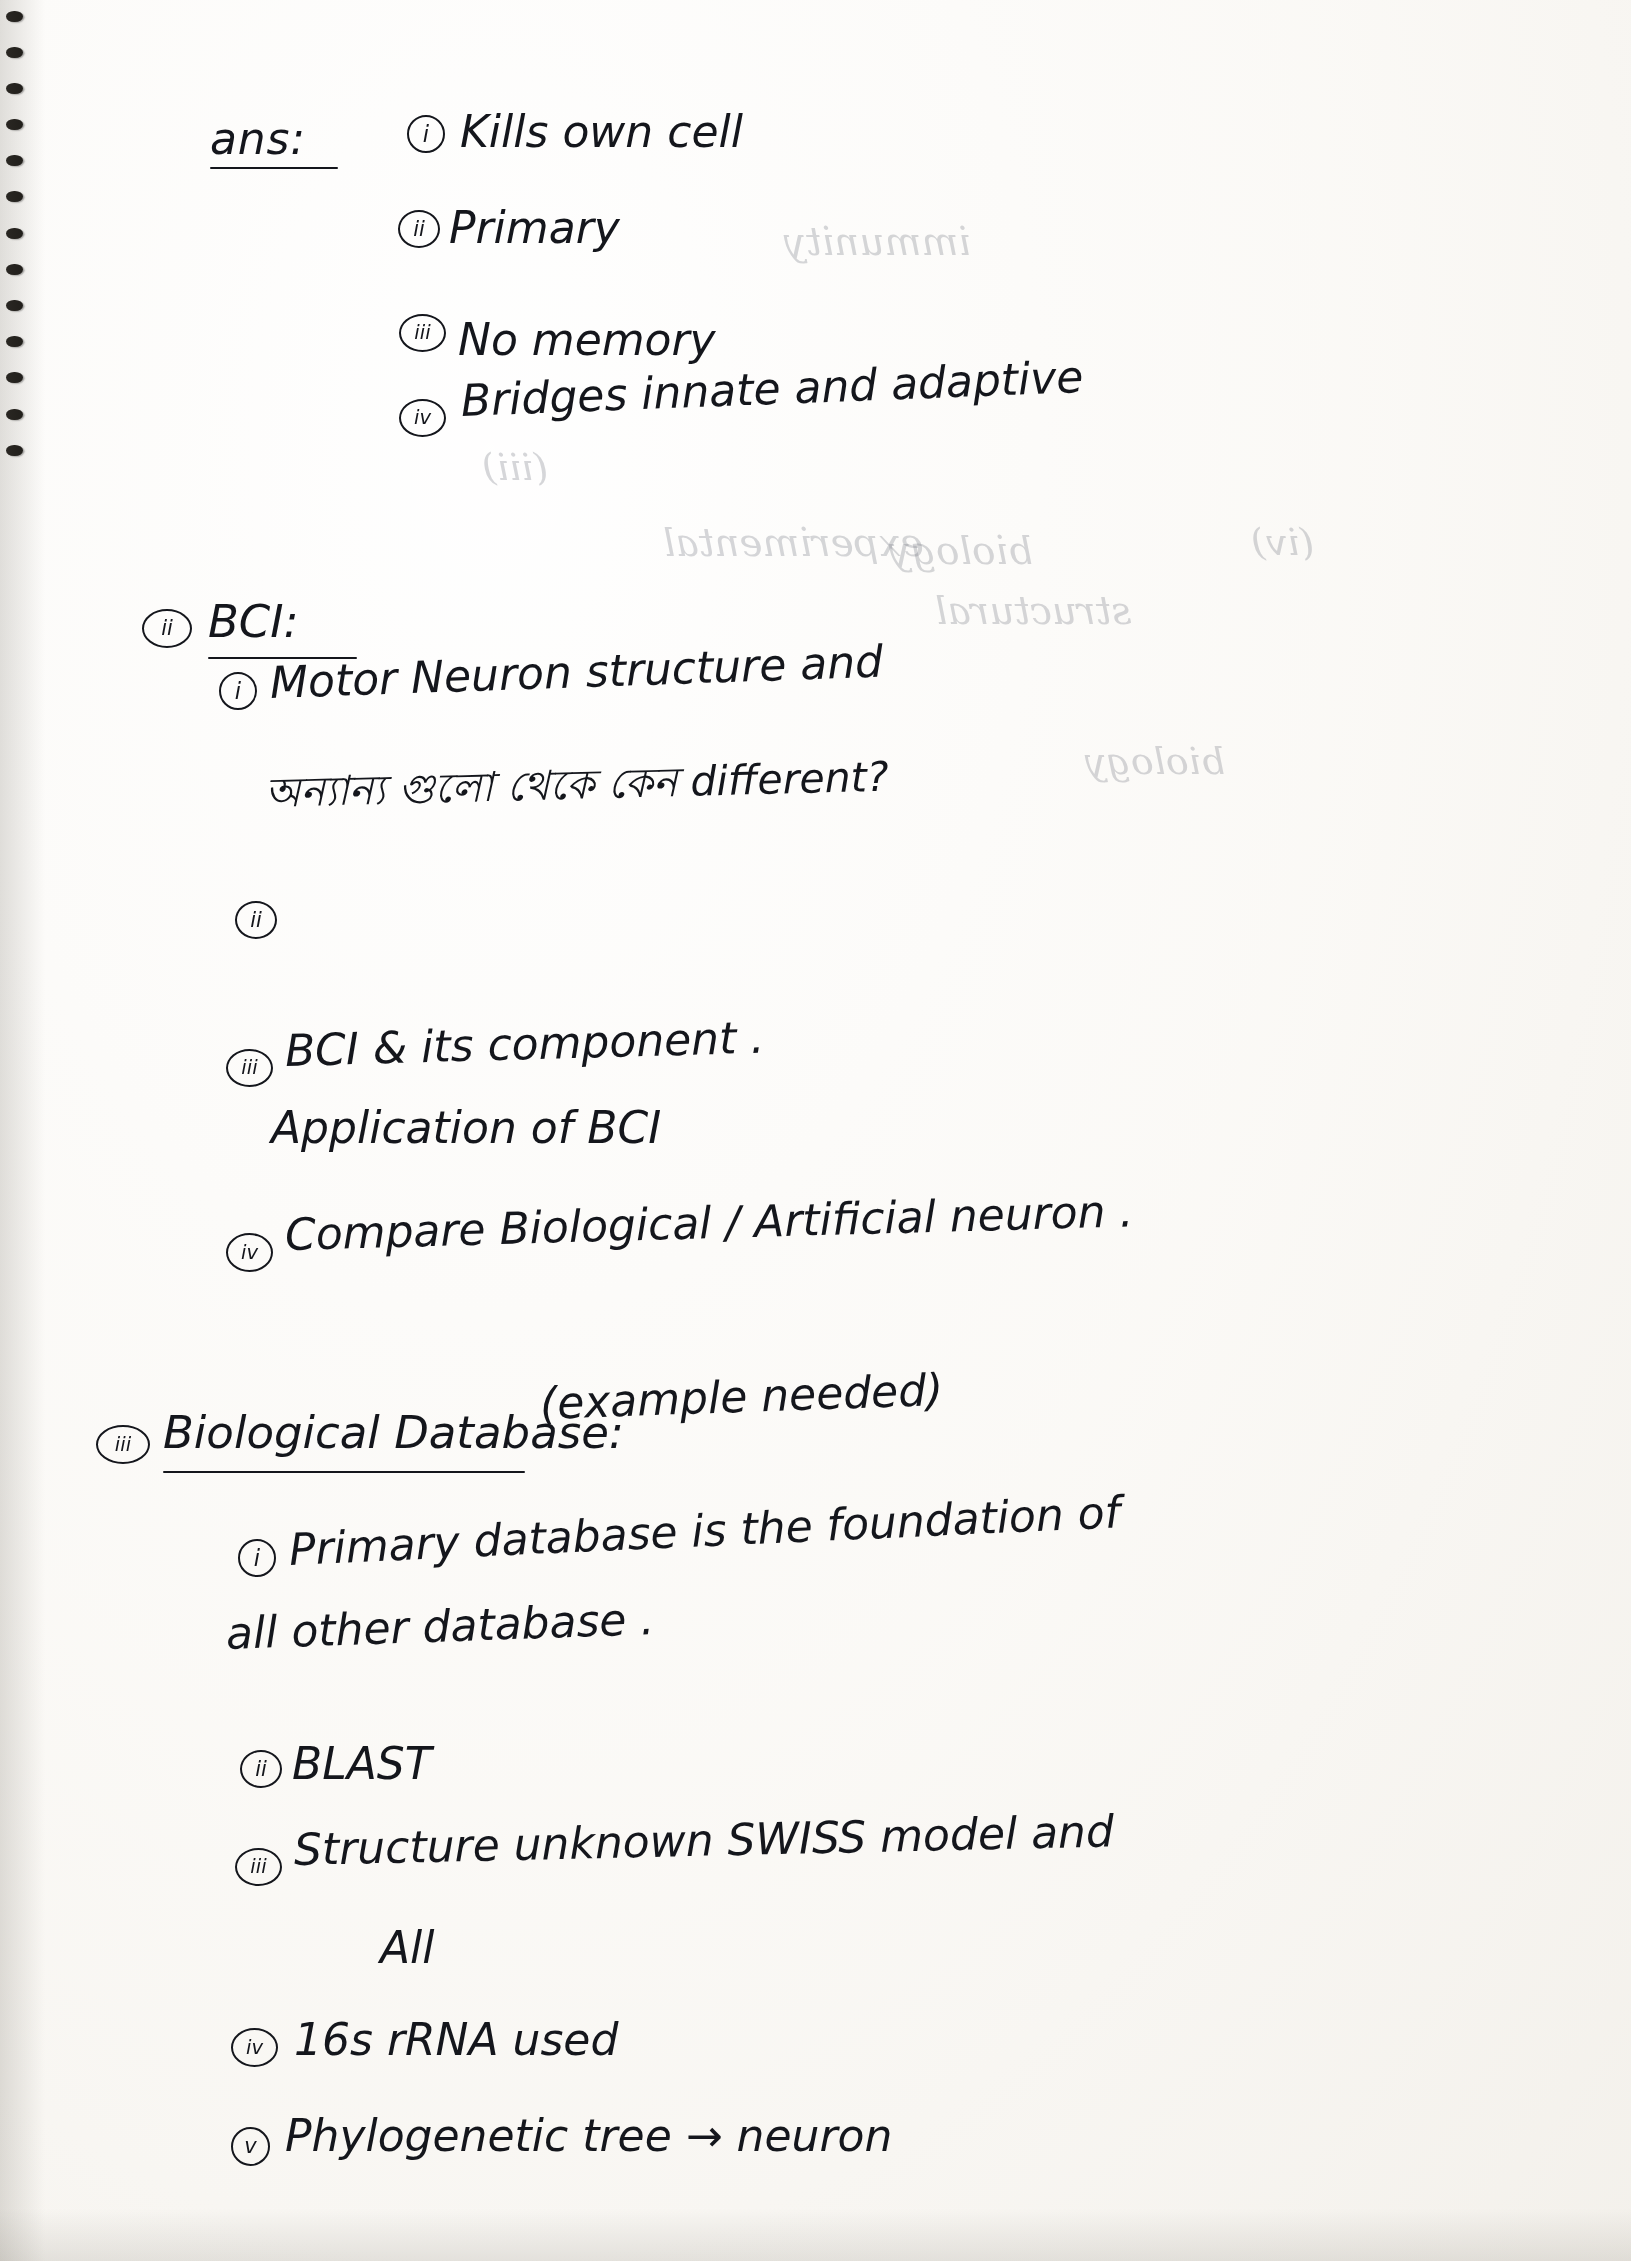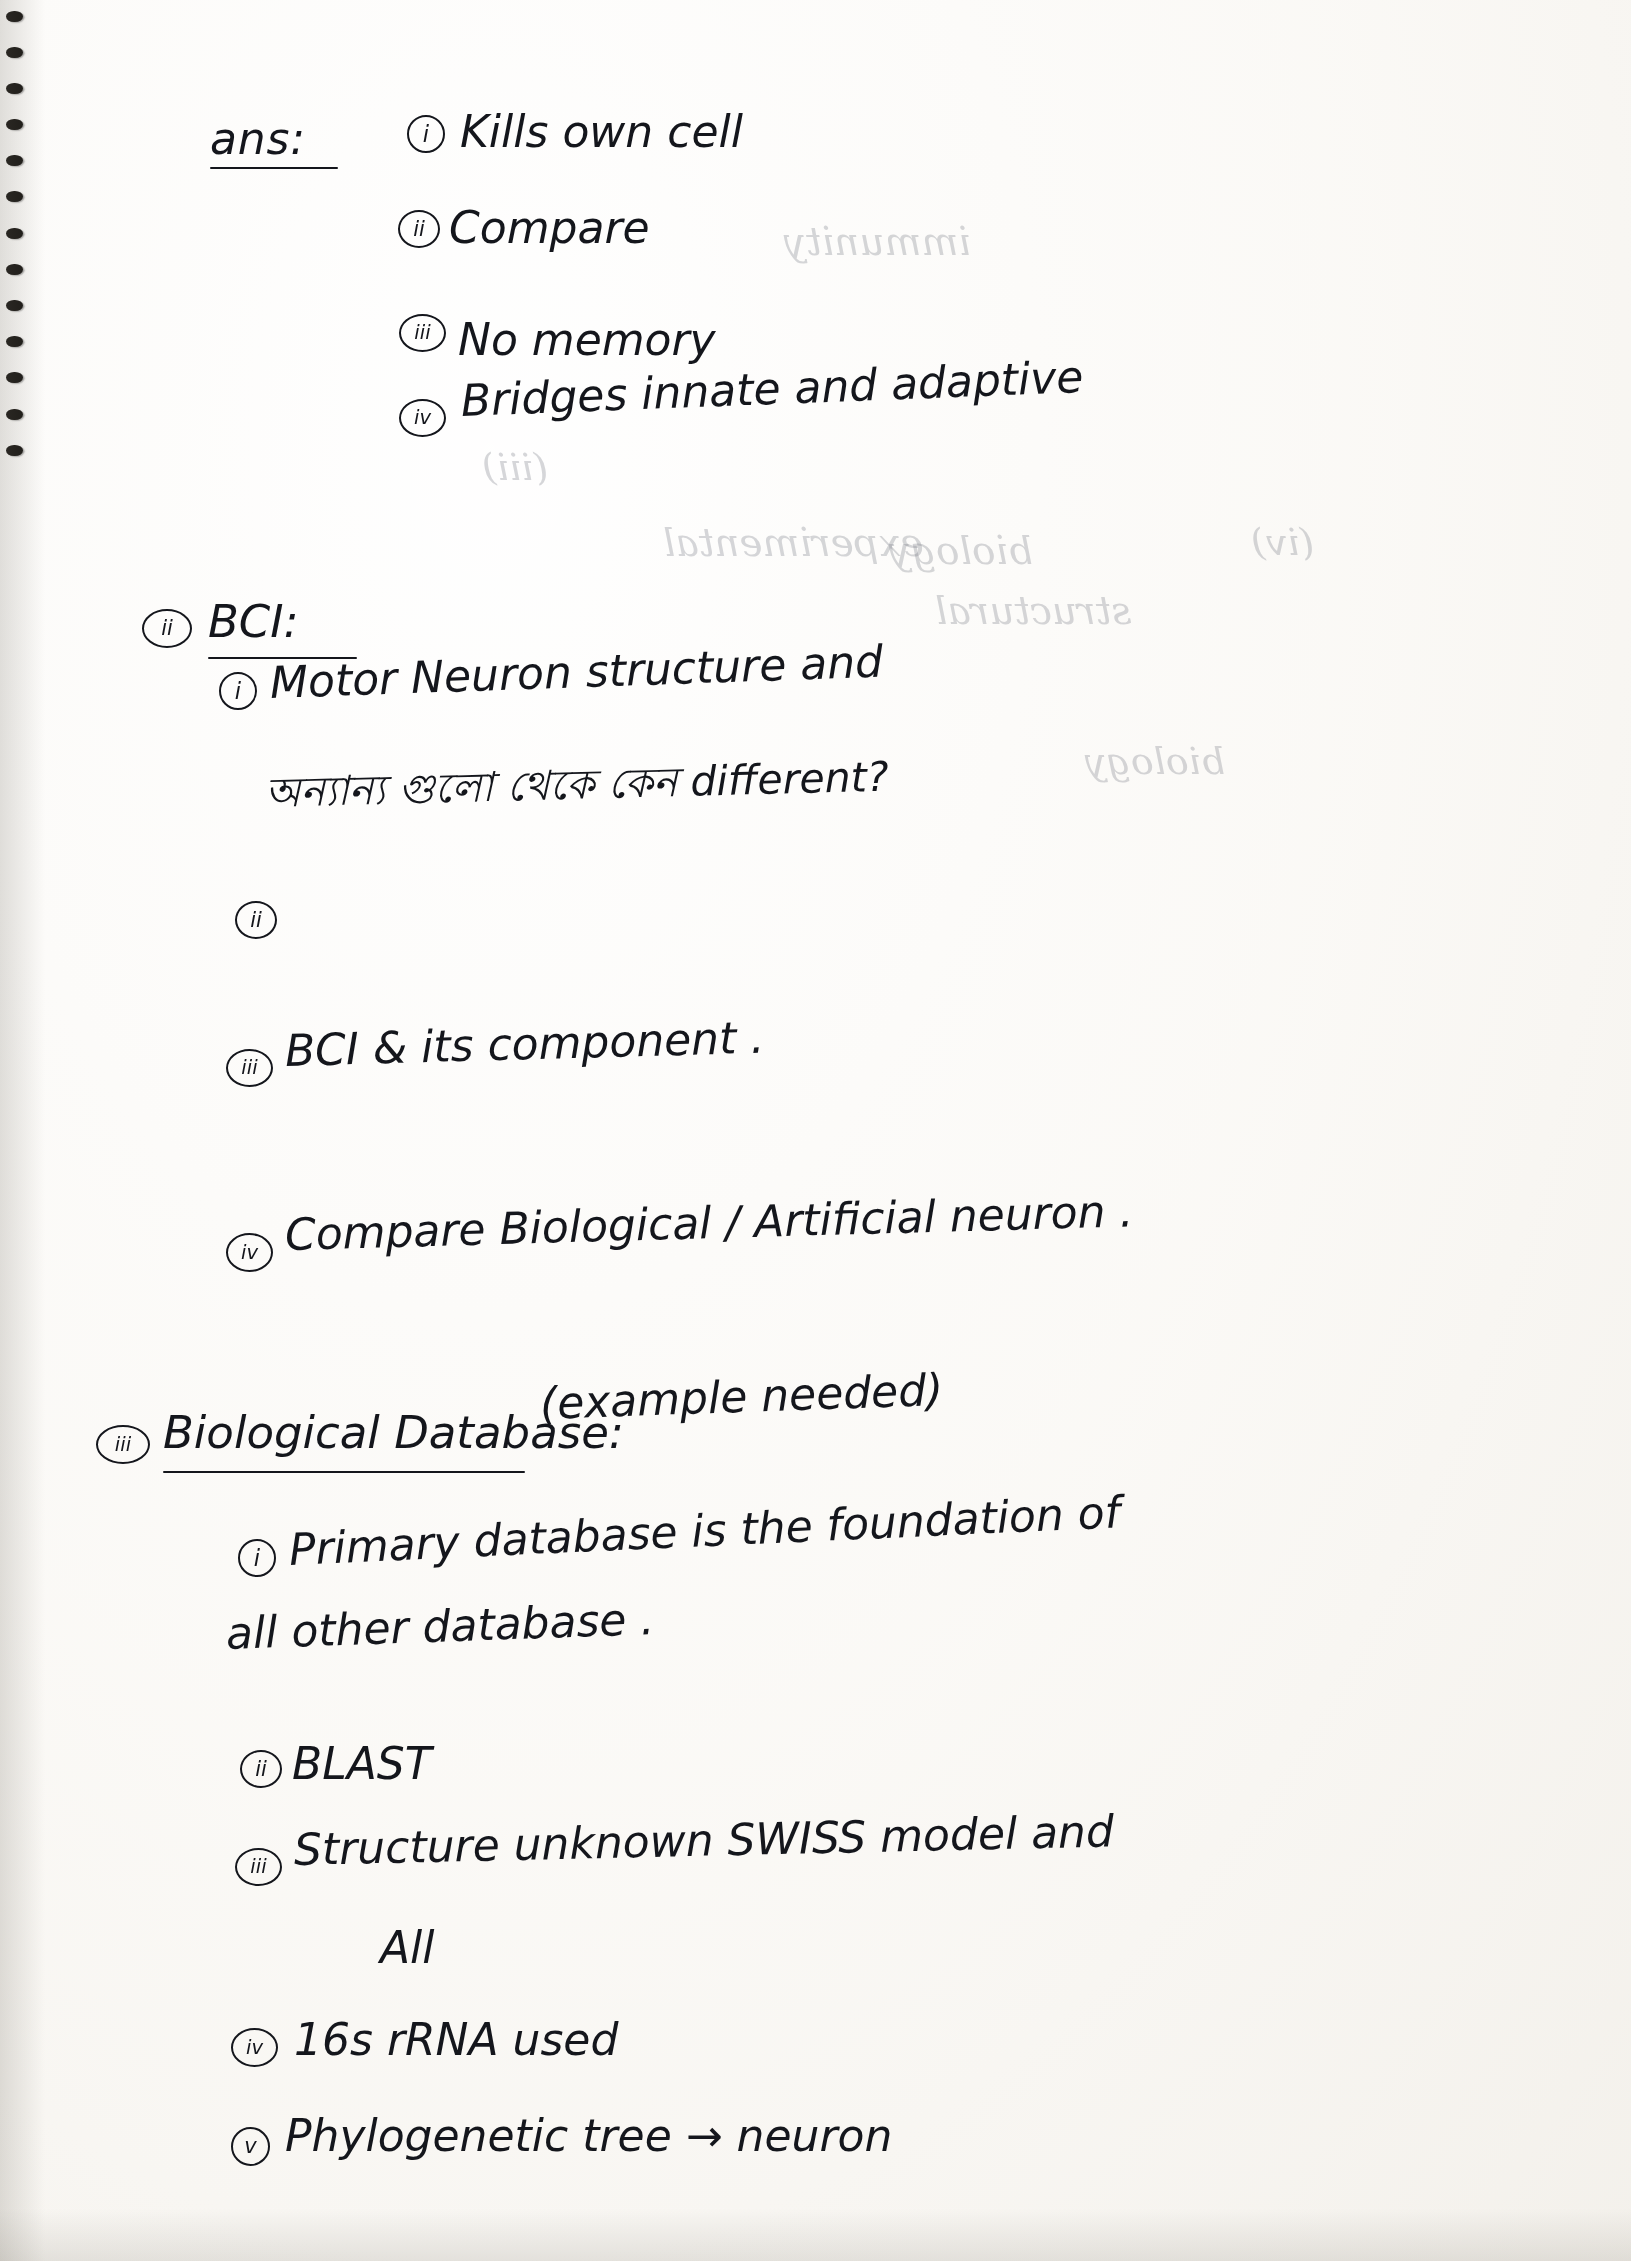--- a/index.html
+++ b/index.html
@@ -132,21 +132,21 @@
   <div class="bleed" style="left:1251px; top:520px; font-size:38px;">(iv)</div>
   <div class="bleed" style="left:482px; top:445px; font-size:38px;">(iii)</div>
 
   <div class="ink hw" style="left:210px; top:113px; font-size:44px; letter-spacing:0.8px;">ans:</div>
   <div class="underline-rule" style="left:210px; top:167px; width:128px;"></div>
 
   <div class="rn-circle" style="left:407px; top:115px; width:38px; height:38px; font-size:22.6px;">i</div>
   <div class="ink hw" style="left:460px; top:106px; font-size:44px;">Kills own cell</div>
 
   <div class="rn-circle" style="left:398px; top:210px; width:42px; height:38px; font-size:21px;">ii</div>
-  <div class="ink hw" style="left:449px; top:202px; font-size:44px;">Compare</div>
+  <div class="ink hw" style="left:449px; top:202px; font-size:44px;">Primary</div>
 
   <div class="rn-circle" style="left:399px; top:314px; width:47px; height:38px; font-size:19.6px;">iii</div>
   <div class="ink hw" style="left:458px; top:314px; font-size:44px;">No memory</div>
 
   <div class="rn-circle" style="left:399px; top:399px; width:47px; height:38px; font-size:19.6px;">iv</div>
   <div class="ink hw" style="left:461px; top:375px; font-size:44px; transform:rotate(-2.2deg); transform-origin:left center;">Bridges innate and adaptive</div>
 
   <div class="rn-circle" style="left:142px; top:609px; width:50px; height:39px; font-size:21px;">ii</div>
   <div class="ink hw" style="left:208px; top:595px; font-size:45px;">BCI:</div>
   <div class="underline-rule" style="left:208px; top:657px; width:149px;"></div>
@@ -154,20 +154,21 @@
   <div class="rn-circle" style="left:219px; top:672px; width:38px; height:38px; font-size:22.6px;">i</div>
   <div class="ink hw" style="left:270px; top:657px; font-size:44px; transform:rotate(-2deg); transform-origin:left center;">Motor Neuron structure and</div>
 
   <div class="ink hw bangla" style="left:265px; top:761px; font-size:41px; transform:rotate(-1.5deg); transform-origin:left center;">অন্যান্য গুলো থেকে কেন different?</div>
 
   <div class="rn-circle" style="left:235px; top:901px; width:42px; height:38px; font-size:21px;">ii</div>
 
   <div class="rn-circle" style="left:226px; top:1049px; width:47px; height:38px; font-size:19.6px;">iii</div>
   <div class="ink hw" style="left:285px; top:1025px; font-size:44px; transform:rotate(-1.6deg); transform-origin:left center;">BCI &amp; its component .</div>
 
+  <div class="ink hw" style="left:271px; top:1102px; font-size:44px;">Application of BCI</div>
 
   <div class="rn-circle" style="left:226px; top:1233px; width:47px; height:39px; font-size:19.6px;">iv</div>
   <div class="ink hw" style="left:285px; top:1209px; font-size:44px; transform:rotate(-1.6deg); transform-origin:left center;">Compare Biological / Artificial neuron .</div>
 
   <div class="rn-circle" style="left:96px; top:1425px; width:54px; height:39px; font-size:19.6px;">iii</div>
   <div class="ink hw" style="left:163px; top:1406px; font-size:45px;text-align:center;">Biological Database:</div>
   <div class="underline-rule" style="left:163px; top:1471px; width:362px;"></div>
   <div class="ink hw" style="left:540px; top:1378px; font-size:44px; transform:rotate(-2deg); transform-origin:left center;">(example needed)</div>
 
   <div class="rn-circle" style="left:238px; top:1539px; width:38px; height:38px; font-size:22.6px;">i</div>

